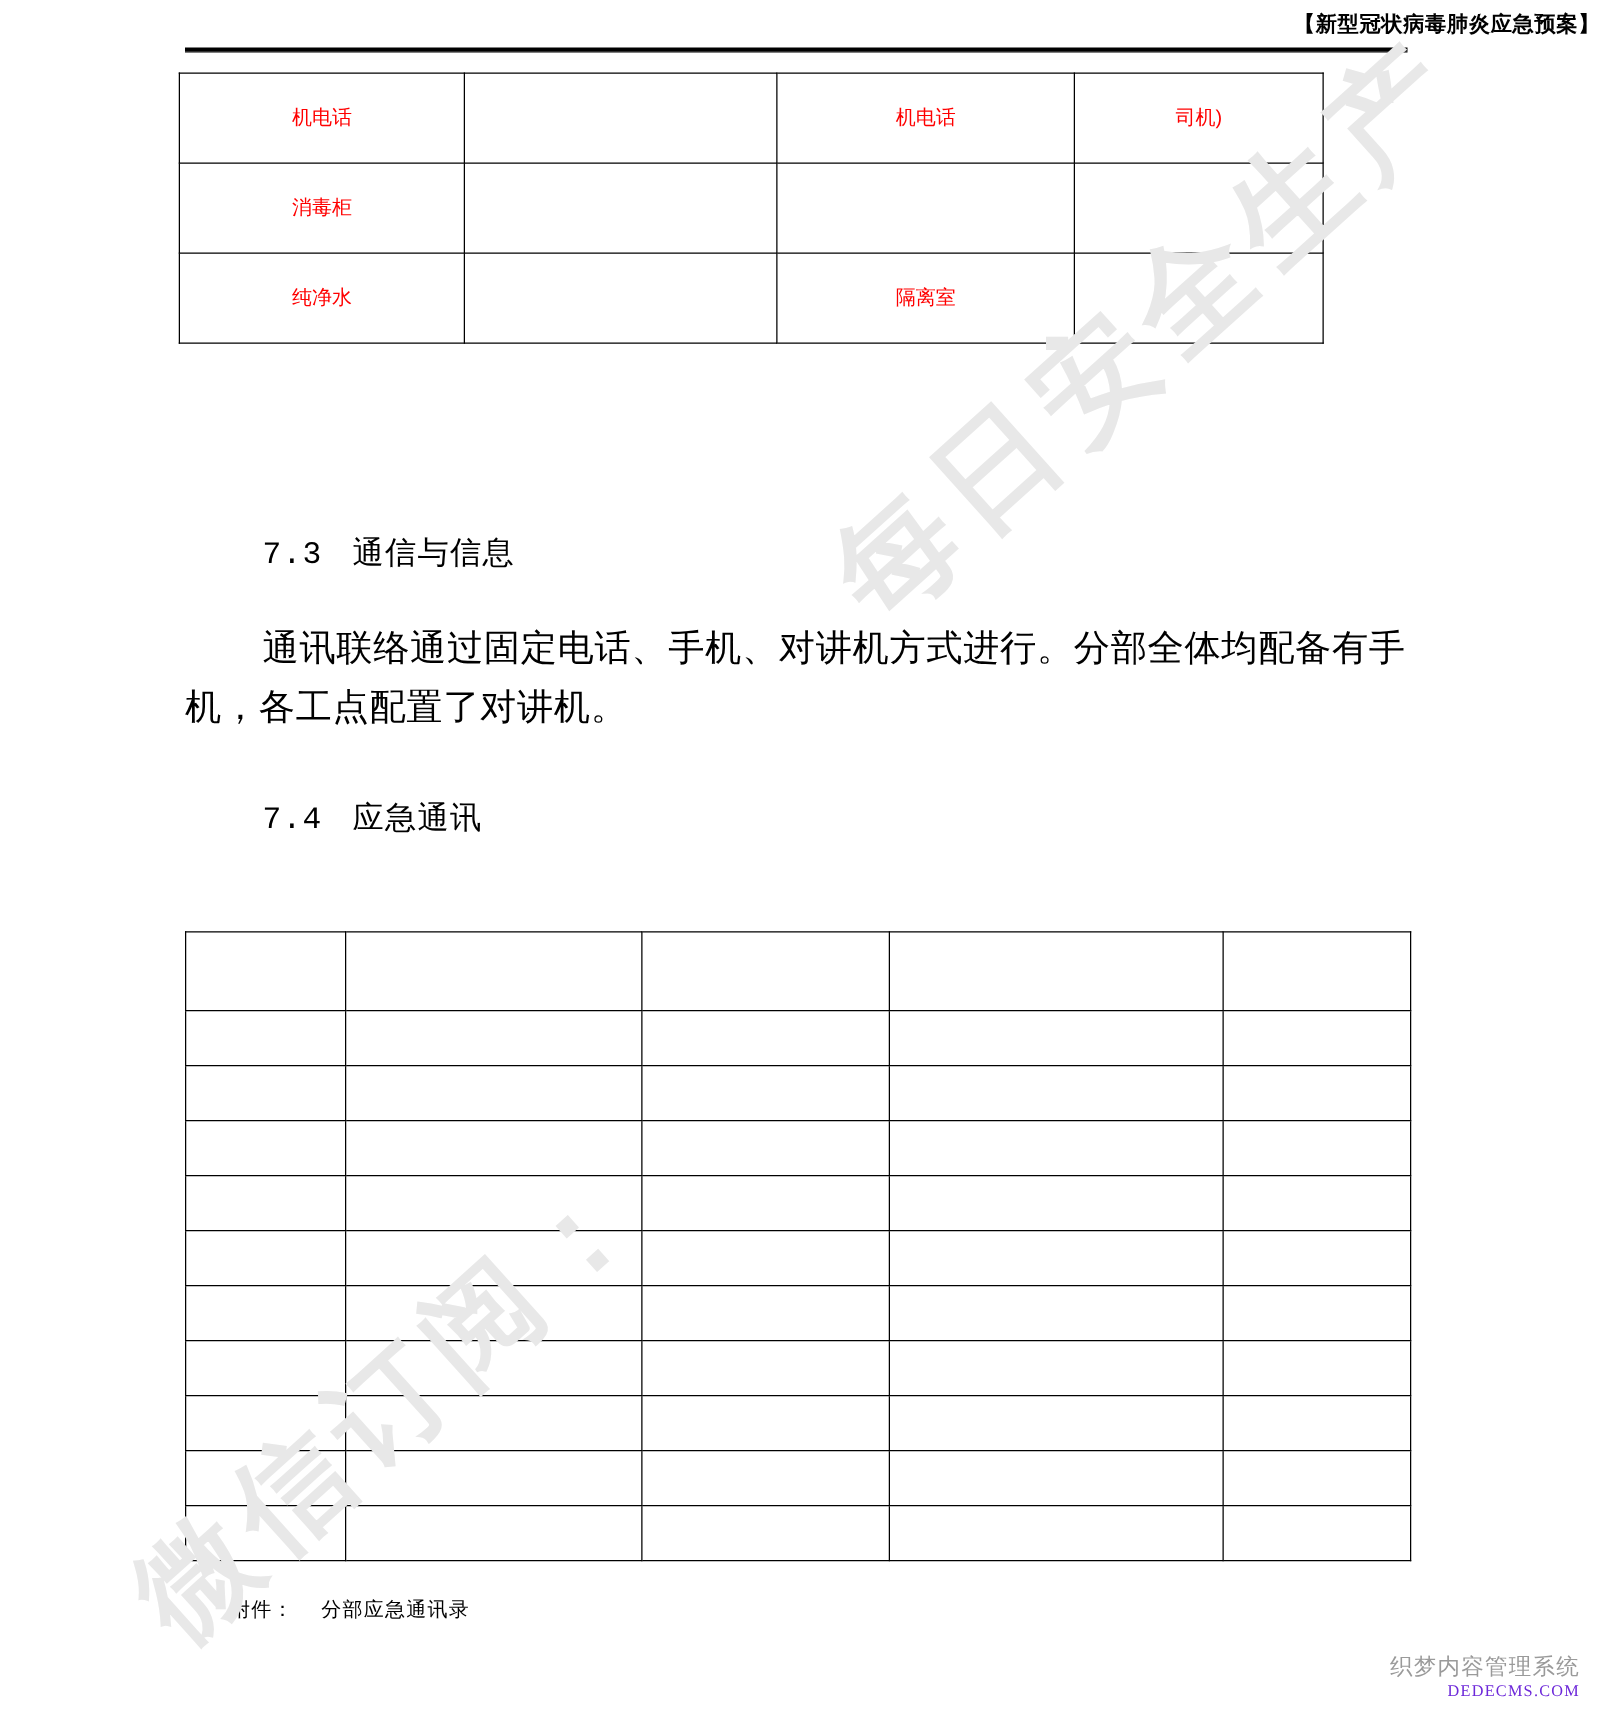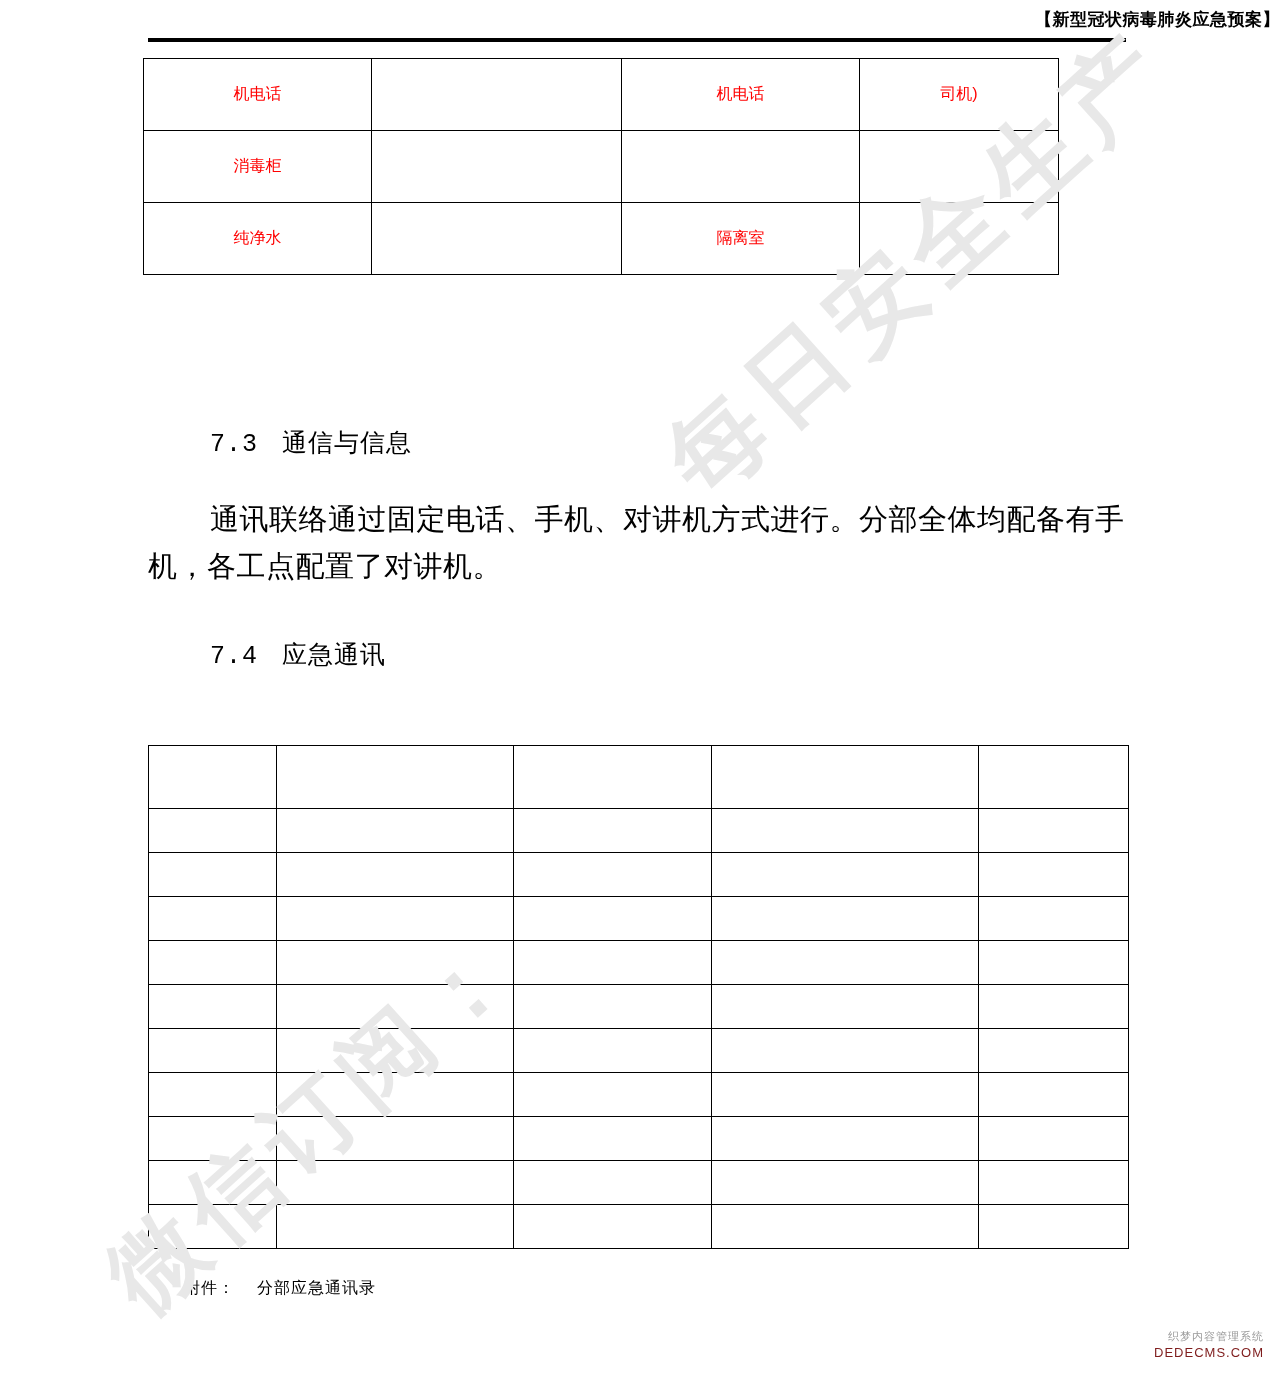--- a/index.html
+++ b/index.html
@@ -156,29 +156,29 @@
 
   
   .footer-brand {
     position: absolute;
     right: 16px;
     bottom: 12px;
     text-align: right;
     line-height: 1.25;
   }
   .footer-brand .fb-cn {
-    font-family: Liberation Mono, monospace;
-    font-size: 11px;
+    font-family: Liberation Sans, sans-serif;
+    font-size: 18px;
     color: #9a9a9a;
     letter-spacing: 1px;
   }
   .footer-brand .fb-en {
-    font-family: Liberation Sans, sans-serif;
+    font-family: Liberation Serif, serif;
     font-size: 13px;
-    color: #7f1d1d;
+    color: #6d28d9;
     letter-spacing: 1px;
     text-align: right;
   }
 </style>
 </head>
 <body>
 
 <div class="page-header">
   <span class="header-text">【新型冠状病毒肺炎应急预案】</span>
 </div>

